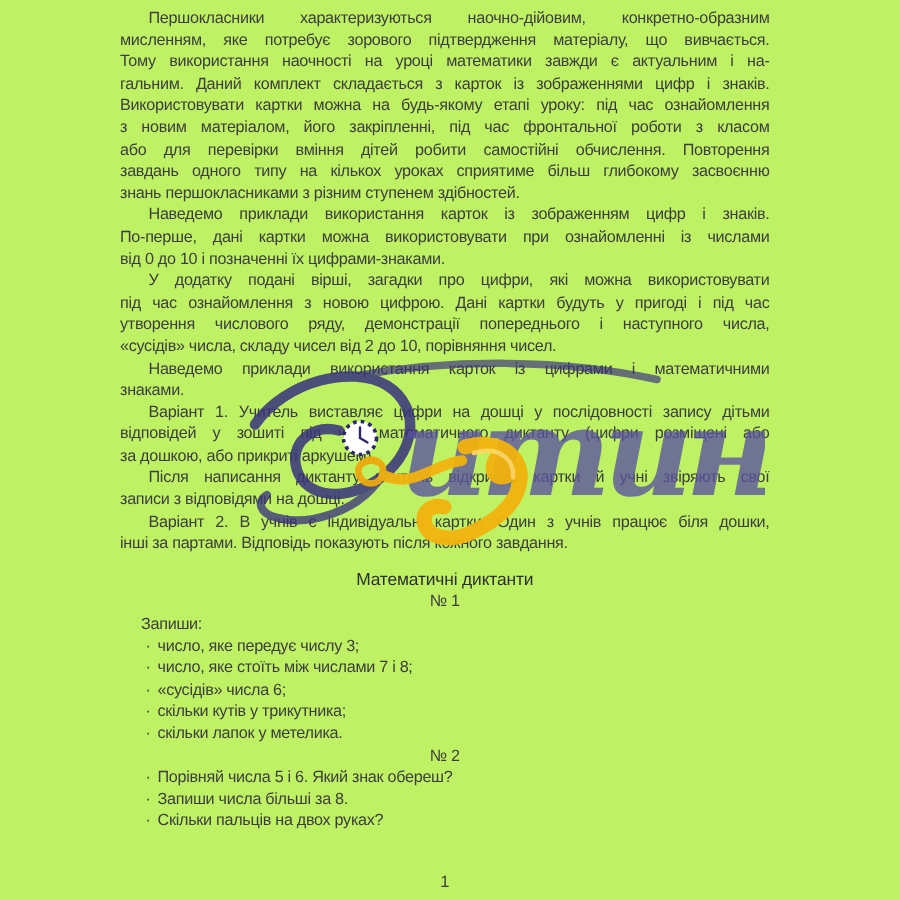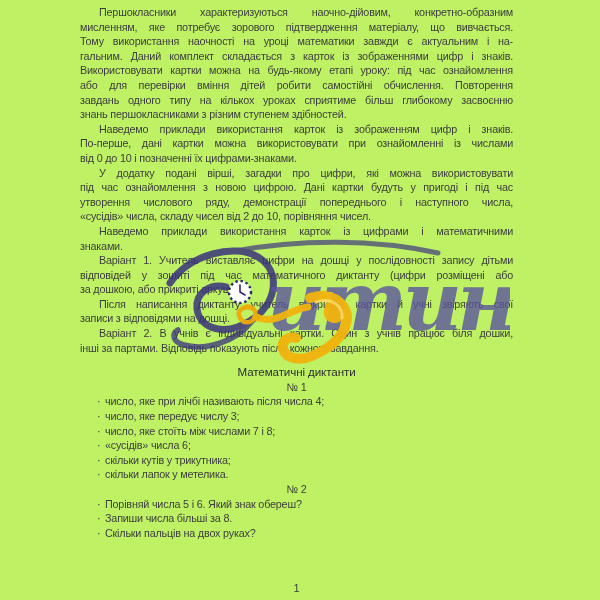--- a/index.html
+++ b/index.html
@@ -28,20 +28,21 @@
 <div class="screen">
 
   <div class="content">
 
     <div class="para">
       <div class="line first">Першокласники характеризуються наочно-дійовим, конкретно-образним</div>
       <div class="line">мисленням, яке потребує зорового підтвердження матеріалу, що вивчається.</div>
       <div class="line">Тому використання наочності на уроці математики завжди є актуальним і на-</div>
       <div class="line">гальним. Даний комплект складається з карток із зображеннями цифр і знаків.</div>
       <div class="line">Використовувати картки можна на будь-якому етапі уроку: під час ознайомлення</div>
+      <div class="line">з новим матеріалом, його закріпленні, під час фронтальної роботи з класом</div>
       <div class="line">або для перевірки вміння дітей робити самостійні обчислення. Повторення</div>
       <div class="line">завдань одного типу на кількох уроках сприятиме більш глибокому засвоєнню</div>
       <div class="line last">знань першокласниками з різним ступенем здібностей.</div>
     </div>
 
     <div class="para">
       <div class="line first">Наведемо приклади використання карток із зображенням цифр і знаків.</div>
       <div class="line">По-перше, дані картки можна використовувати при ознайомленні із числами</div>
       <div class="line last">від 0 до 10 і позначенні їх цифрами-знаками.</div>
     </div>
@@ -70,21 +71,21 @@
     </div>
 
     <div class="para">
       <div class="line first">Варіант 2. В учнів є індивідуальні картки. Один з учнів працює біля дошки,</div>
       <div class="line last">інші за партами. Відповідь показують після кожного завдання.</div>
     </div>
 
     <div class="section-title">Математичні диктанти</div>
 
     <div class="num-label">№ 1</div>
-    <div class="bullet"><span class="dot">·</span><span>число, яке при лічбі називають після числа 4;</span></div>
+    <div class="dict-intro">Запиши:</div>
     <div class="bullet"><span class="dot">·</span><span>число, яке передує числу 3;</span></div>
     <div class="bullet"><span class="dot">·</span><span>число, яке стоїть між числами 7 і 8;</span></div>
     <div class="bullet"><span class="dot">·</span><span>«сусідів» числа 6;</span></div>
     <div class="bullet"><span class="dot">·</span><span>скільки кутів у трикутника;</span></div>
     <div class="bullet"><span class="dot">·</span><span>скільки лапок у метелика.</span></div>
 
     <div class="num-label">№ 2</div>
     <div class="bullet"><span class="dot">·</span><span>Порівняй числа 5 і 6. Який знак обереш?</span></div>
     <div class="bullet"><span class="dot">·</span><span>Запиши числа більші за 8.</span></div>
     <div class="bullet"><span class="dot">·</span><span>Скільки пальців на двох руках?</span></div>

